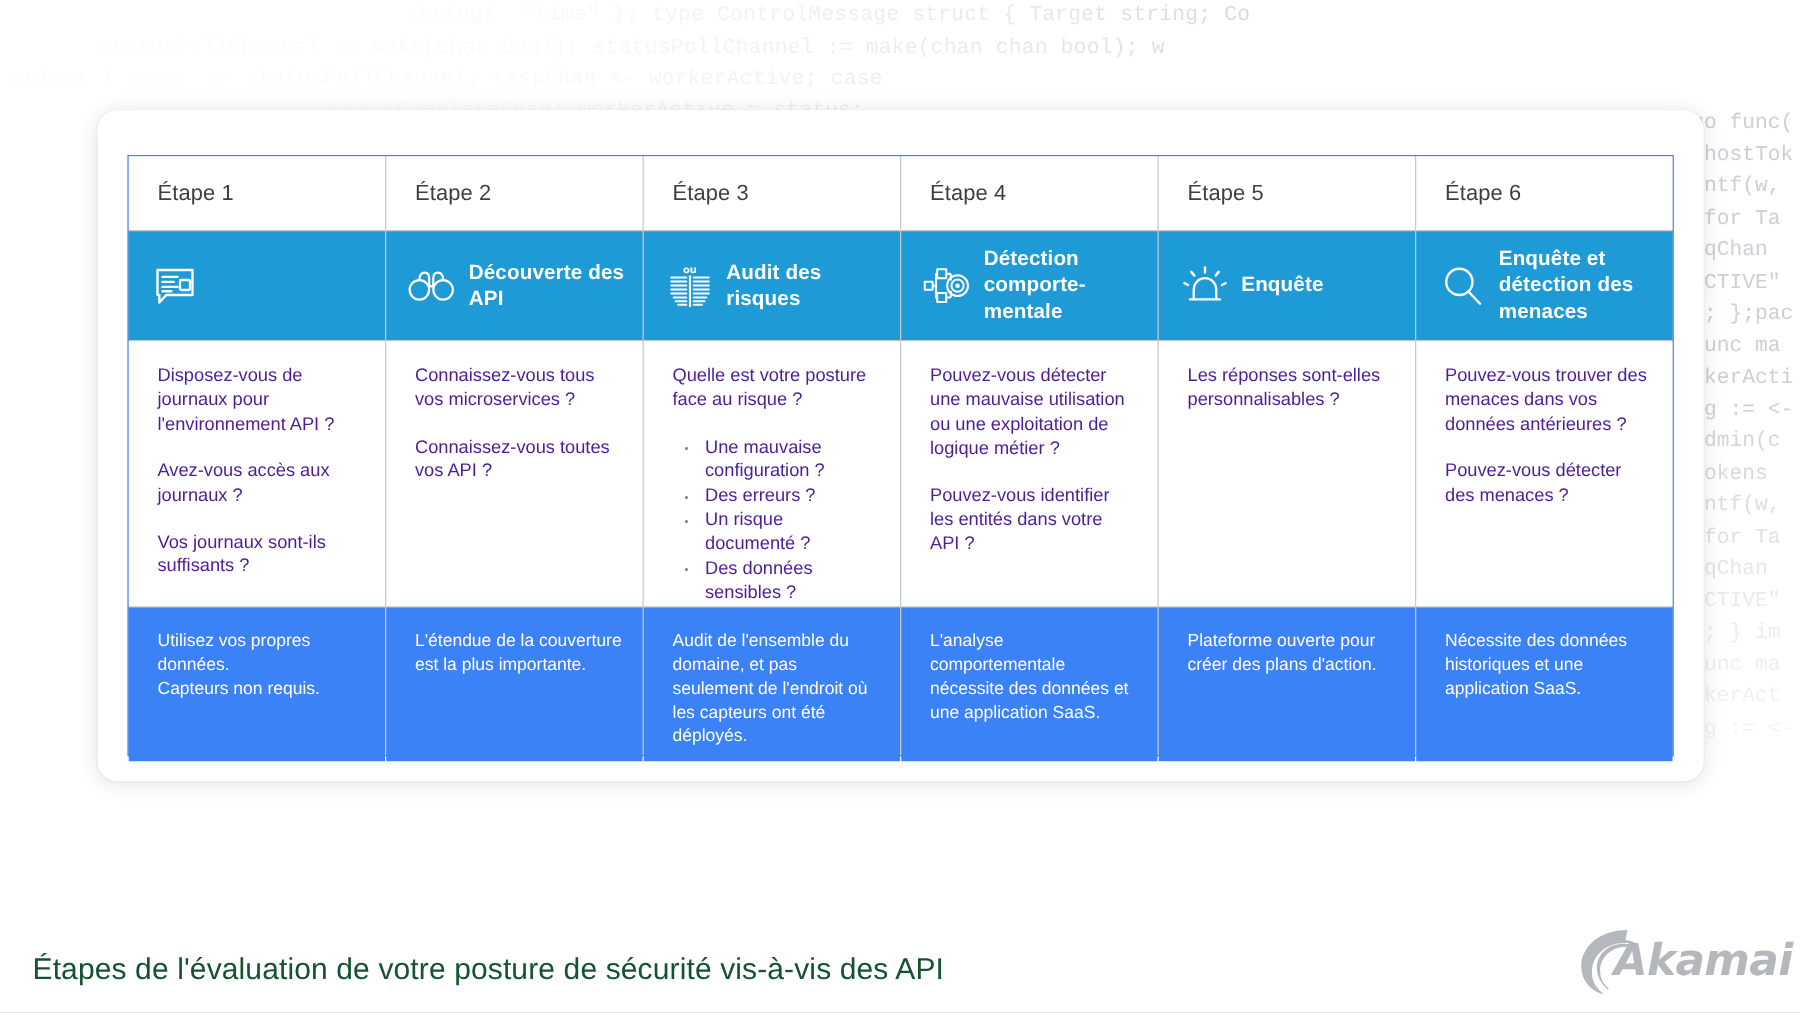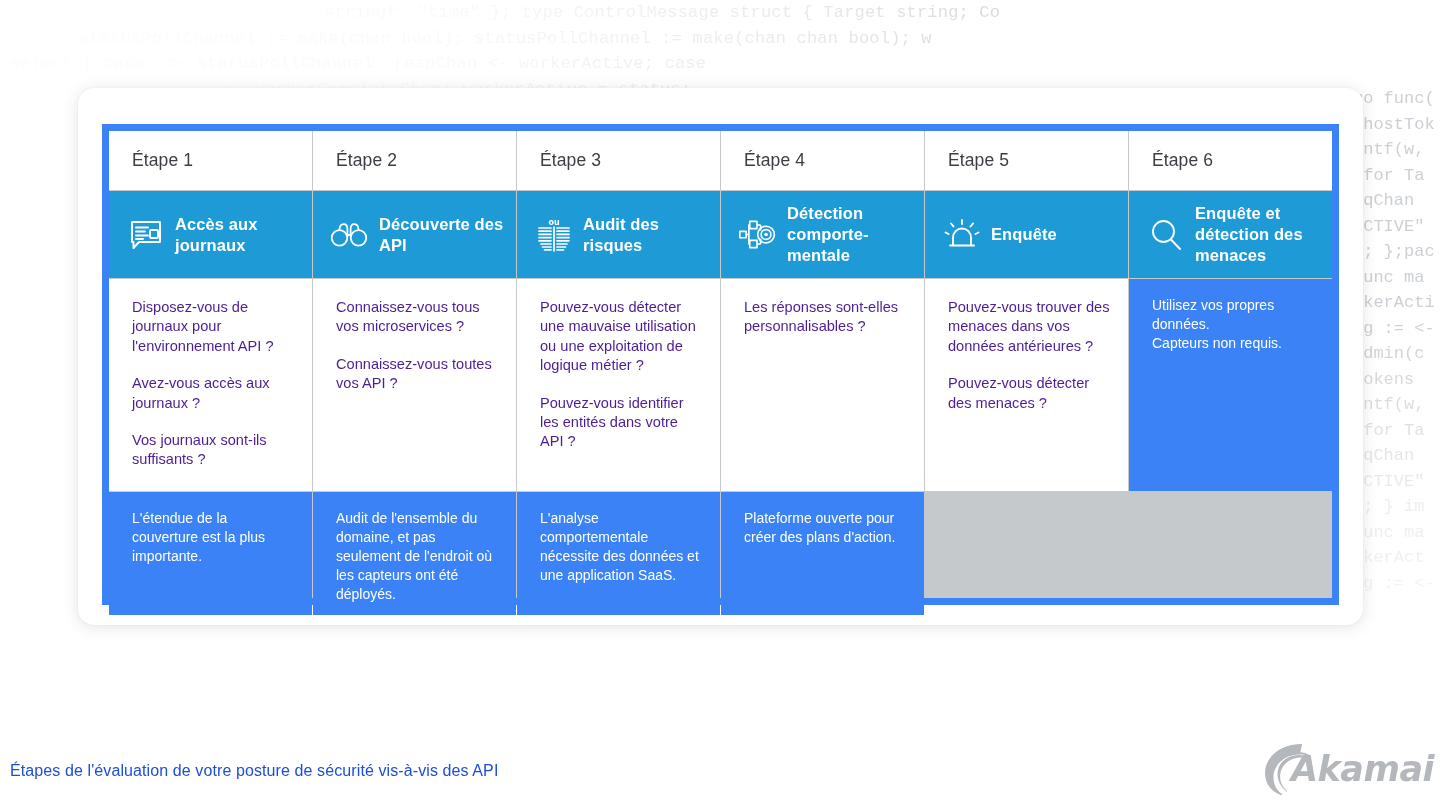--- a/index.html
+++ b/index.html
@@ -75,21 +75,21 @@
   
   .matrix {
     position: absolute;
     left: 24px;
     top: 36px;
     width: 1237px;
     height: 481px;
     display: grid;
     grid-template-columns: repeat(6, 1fr);
     grid-template-rows: 59px 87px 212px 123px;
-    border: 7px solid #3b82f6;
+    border: 1px solid #3b82f6;
     background: #c6c9cc;
     gap: 1px;
   }
 
   .cell { background: #ffffff; overflow: hidden; }
 
   
   .step-label {
     display: flex;
     align-items: center;
@@ -159,24 +159,24 @@
     background: #3b82f6;
     padding: 17px 16px 10px 23px;
     font-size: 14px;
     line-height: 1.35;
     color: #ffffff;
   }
 
   
   .caption {
     position: absolute;
-    left: 10px;
+    left: 26px;
     top: 762px;
-    font-size: 16px;
-    color: #1d4ed8;
+    font-size: 24px;
+    color: #14532d;
     letter-spacing: 0.1px;
     z-index: 6;
   }
 
   
   .logo {
     position: absolute;
     left: 1262px;
     top: 741px;
     width: 165px;
@@ -228,21 +228,20 @@
         <span class="icon">
           <svg width="36" height="36" viewBox="0 0 36 36" fill="none" stroke="currentColor" stroke-width="1.9" stroke-linecap="round" stroke-linejoin="round">
             <path d="M4 5 H32 V25 H11 L5.5 31 V25 H4 Z"></path>
             <line x1="8" y1="10.5" x2="20" y2="10.5"></line>
             <line x1="8" y1="14.5" x2="17" y2="14.5"></line>
             <line x1="8" y1="18.5" x2="20" y2="18.5"></line>
             <line x1="8" y1="22" x2="15" y2="22"></line>
             <rect x="22" y="13" width="8" height="8" rx="1"></rect>
           </svg>
         </span>
-        <span class="title">Accès aux journaux</span>
       </div>
       <div class="cell blue-band">
         <span class="icon">
           <svg width="38" height="30" viewBox="0 0 40 30" fill="none" stroke="currentColor" stroke-width="1.9" stroke-linecap="round" stroke-linejoin="round">
             <circle cx="10" cy="18" r="8.2"></circle>
             <circle cx="30" cy="18" r="8.2"></circle>
             <path d="M10 9.8 C10 5 12 3.5 14.5 3.5 C17 3.5 18.3 5.2 18.3 8.5 V15"></path>
             <path d="M30 9.8 C30 5 28 3.5 25.5 3.5 C23 3.5 21.7 5.2 21.7 8.5 V15"></path>
             <line x1="18.3" y1="15" x2="21.7" y2="15"></line>
           </svg>
@@ -323,35 +322,45 @@
       <div class="cell questions">
         <p>Disposez-vous de journaux pour l'environnement API ?</p>
         <p>Avez-vous accès aux journaux ?</p>
         <p>Vos journaux sont-ils suffisants ?</p>
       </div>
       <div class="cell questions">
         <p>Connaissez-vous tous vos microservices ?</p>
         <p>Connaissez-vous toutes vos API ?</p>
       </div>
       <div class="cell questions">
+        <p>Quelle est votre posture face au risque ?</p>
+        <ul>
+          <li>Une mauvaise configuration ?</li>
+          <li>Des erreurs ?</li>
+          <li>Un risque documenté ?</li>
+          <li>Des données sensibles ?</li>
+        </ul>
+      </div>
+      <div class="cell questions">
         <p>Pouvez-vous détecter une mauvaise utilisation ou une exploitation de logique métier ?</p>
         <p>Pouvez-vous identifier les entités dans votre API ?</p>
       </div>
       <div class="cell questions">
         <p>Les réponses sont-elles personnalisables ?</p>
       </div>
       <div class="cell questions">
         <p>Pouvez-vous trouver des menaces dans vos données antérieures ?</p>
         <p>Pouvez-vous détecter des menaces ?</p>
       </div>
       <div class="cell summary">Utilisez vos propres données.<br>Capteurs non requis.</div>
       <div class="cell summary">L'étendue de la couverture est la plus importante.</div>
       <div class="cell summary">Audit de l'ensemble du domaine, et pas seulement de l'endroit où les capteurs ont été déployés.</div>
       <div class="cell summary">L'analyse comportementale nécessite des données et une application SaaS.</div>
       <div class="cell summary">Plateforme ouverte pour créer des plans d'action.</div>
+      <div class="cell summary">Nécessite des données historiques et une application SaaS.</div>
     </div>
 
 </div>
 
 <div class="caption">Étapes de l'évaluation de votre posture de sécurité vis-à-vis des API</div>
 
 <div class="logo">
   <svg width="165" height="58" viewBox="0 0 165 58">
     <path d="M40 3 C17 3 3 17 3 32 C3 43 10 51 19 54 C20 54.4 20.6 53.7 19.8 53.1 C14.6 49.2 11.5 43.6 11.5 36.6 C11.5 23.6 22.6 13.4 37.4 13.4 C40.6 13.4 43.7 13.9 46.1 14.6 C46.9 14.8 47.3 14.1 46.5 13.6 C44.3 12.2 41.5 11.2 38.4 11.2 C38.4 11.2 38.4 11.2 38.4 11.2 Z" fill="#b4b7bb"></path>
     <path d="M24.7 49.6 C20.6 46.2 18.1 41.3 18.1 35.6 C18.1 24.8 27.2 16.4 39.3 16.4 C41.6 16.4 43.9 16.7 45.9 17.3 C46.6 17.5 47 16.9 46.3 16.5 C43.8 14.9 40.5 13.9 36.7 13.9 C24.9 13.9 15.5 22.2 15.5 33.1 C15.5 40.2 19.2 46.2 24.1 50.3 C24.8 50.9 25.4 50.2 24.7 49.6 Z" fill="#b4b7bb"></path>

